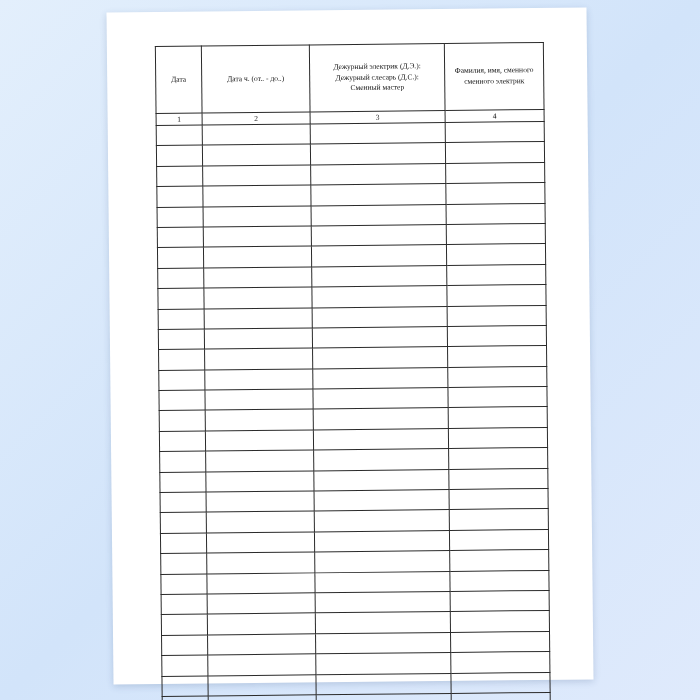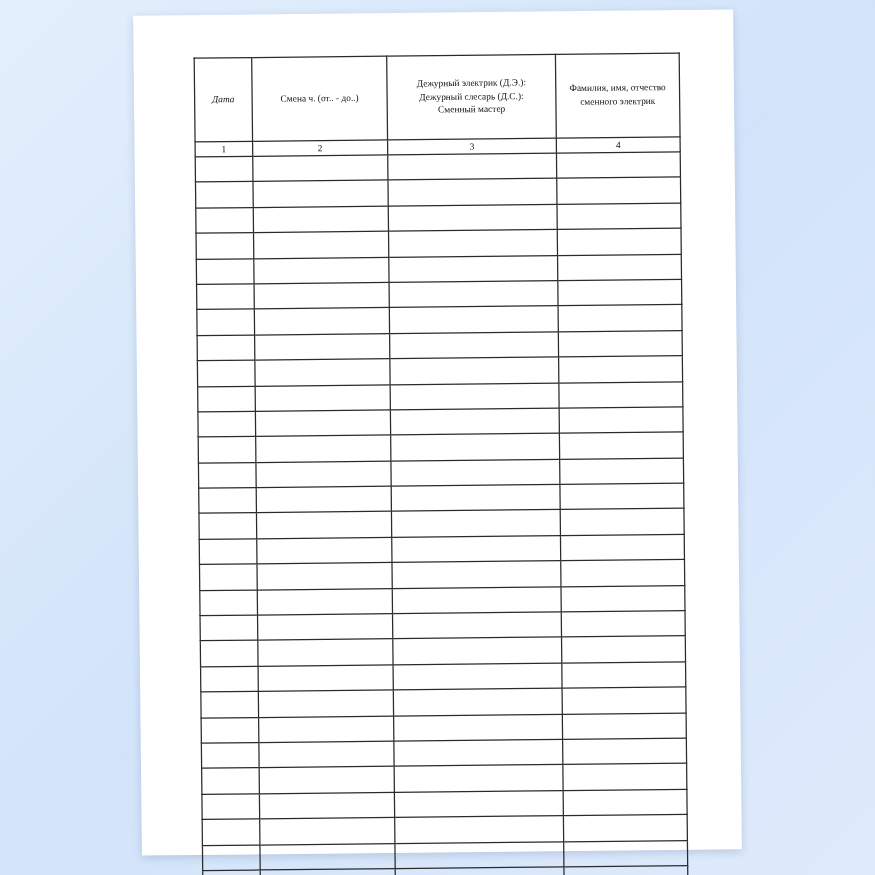--- a/index.html
+++ b/index.html
@@ -56,21 +56,21 @@
   col.c4 { width: 99px; }
 
   tr.head-row th {
     height: 62px;
     text-align: center;
     vertical-align: middle;
     font-size: 7.5px;
     line-height: 1.45;
     padding: 2px 3px;
   }
-  th.h1 { font-size: 8px; font-style: italic; }
+  th.h1 { font-size: 8px; }
   th.h2 { font-size: 8px; }
   th.h3 { font-size: 7.2px; }
   th.h4 { font-size: 7.2px; }
 
   tr.num-row td {
     height: 11px;
     text-align: center;
     vertical-align: middle;
     font-size: 7.5px;
   }
@@ -90,29 +90,29 @@
             <col class="c2">
             <col class="c3">
             <col class="c4">
         </colgroup>
         <thead>
           <tr class="head-row">
             <th class="h1">
               <span>Дата</span>
             </th>
             <th class="h2">
-              <span>Смена ч. (от.. - до..)</span>
+              <span>Дата ч. (от.. - до..)</span>
             </th>
             <th class="h3">
               <div>Дежурный электрик (Д.Э.):</div>
               <div>Дежурный слесарь (Д.С.):</div>
               <div>Сменный мастер</div>
             </th>
             <th class="h4">
-              <div>Фамилия, имя, отчество</div>
+              <div>Фамилия, имя, сменного</div>
               <div>сменного электрик</div>
             </th>
           </tr>
           <tr class="num-row">
             <td>1</td>
             <td>2</td>
             <td>3</td>
             <td>4</td>
           </tr>
         </thead>

